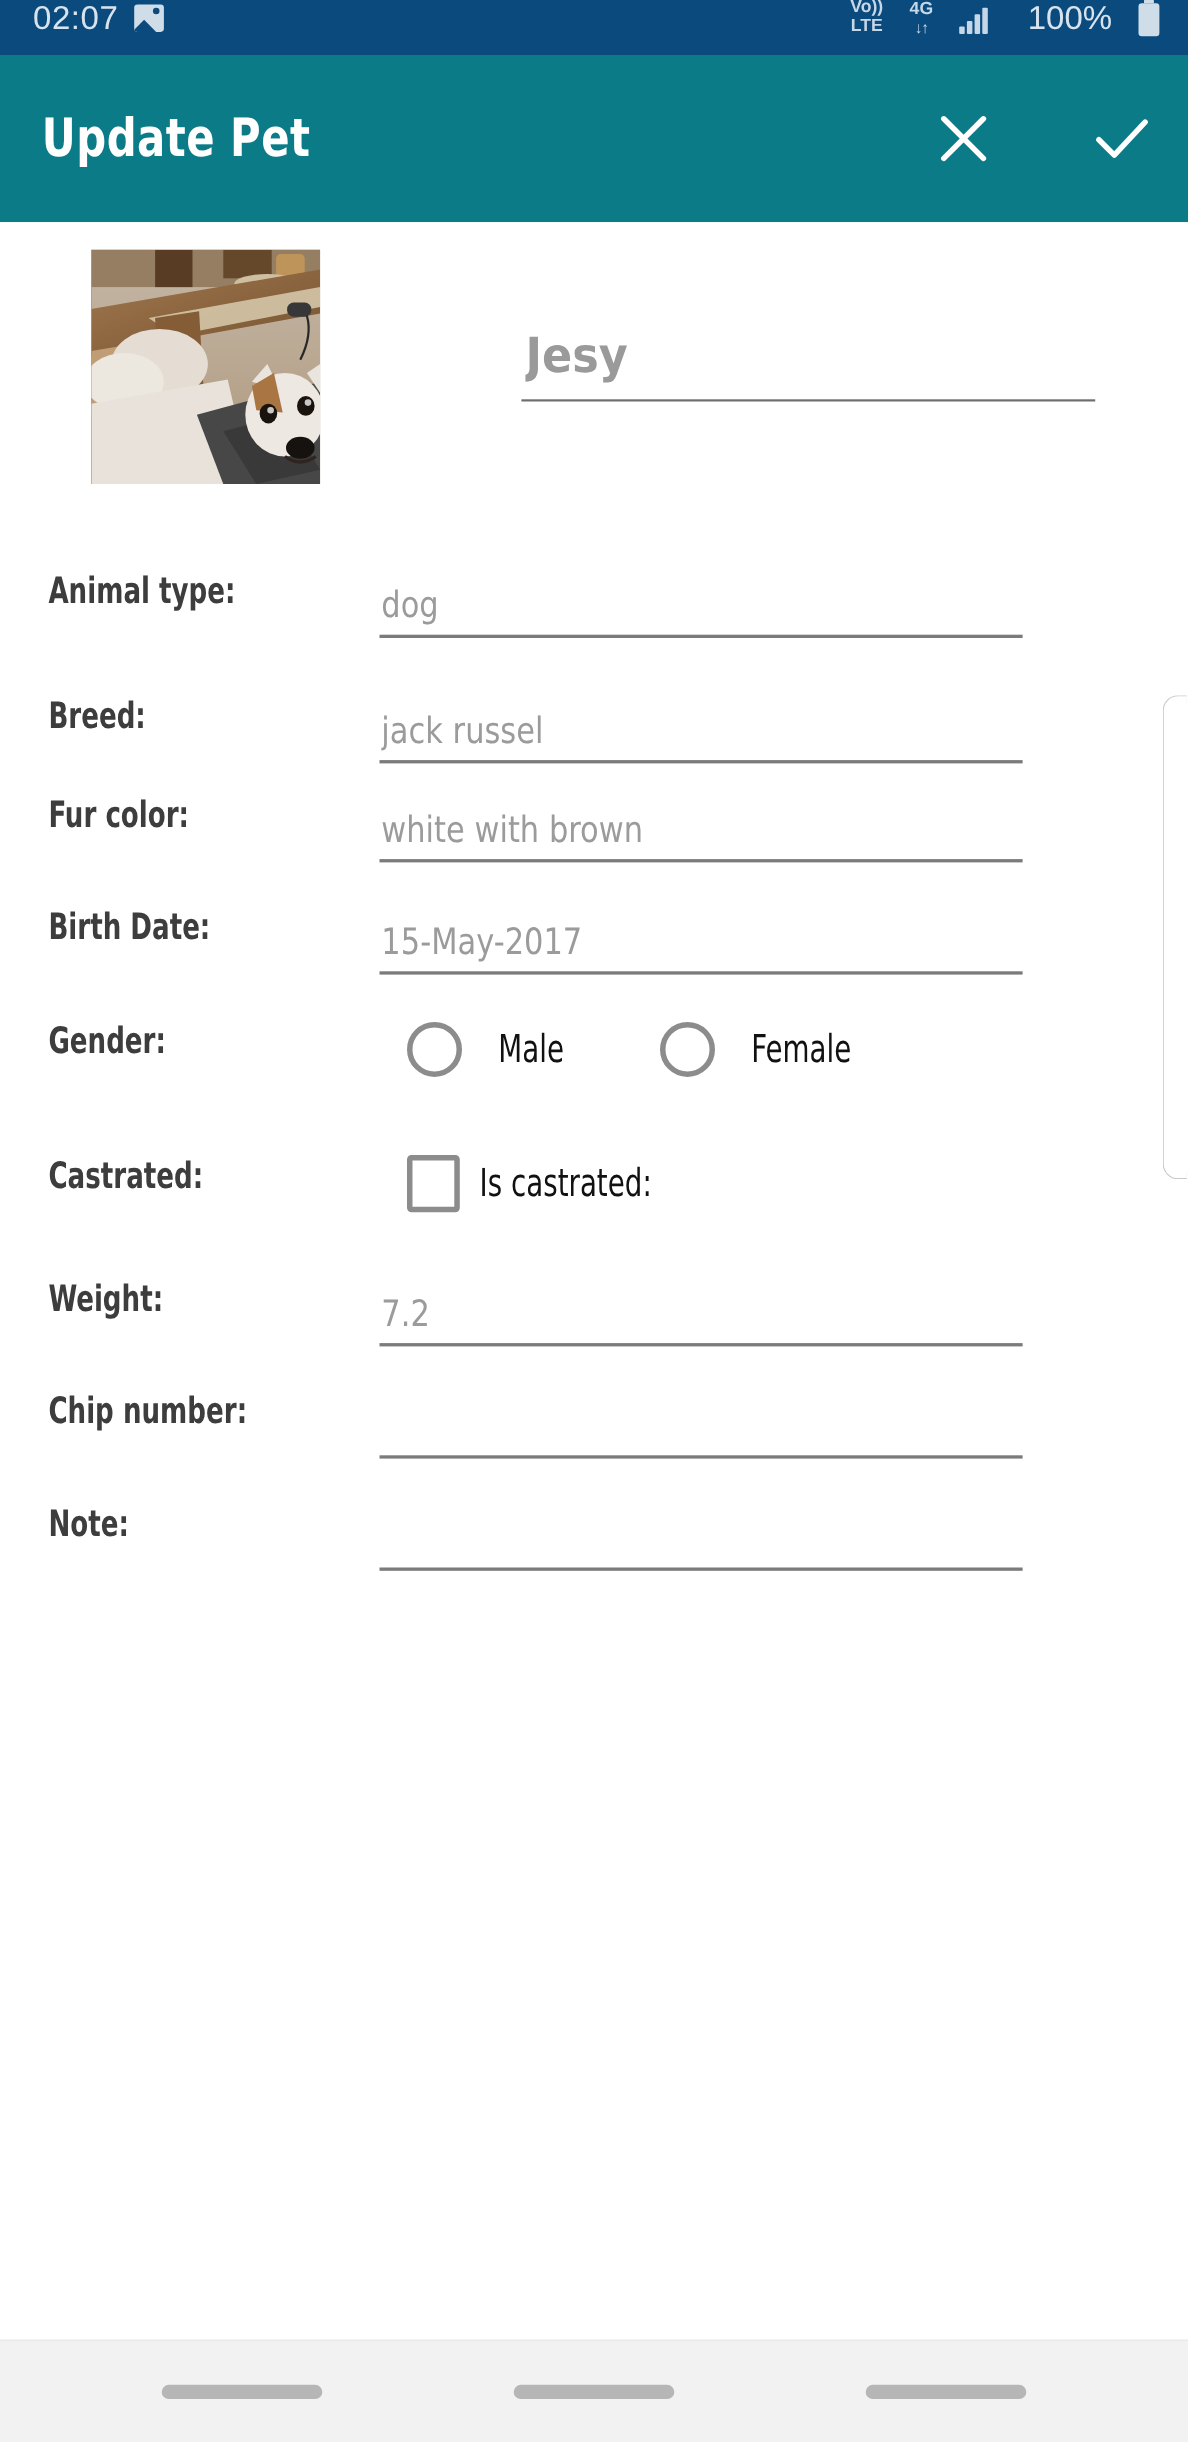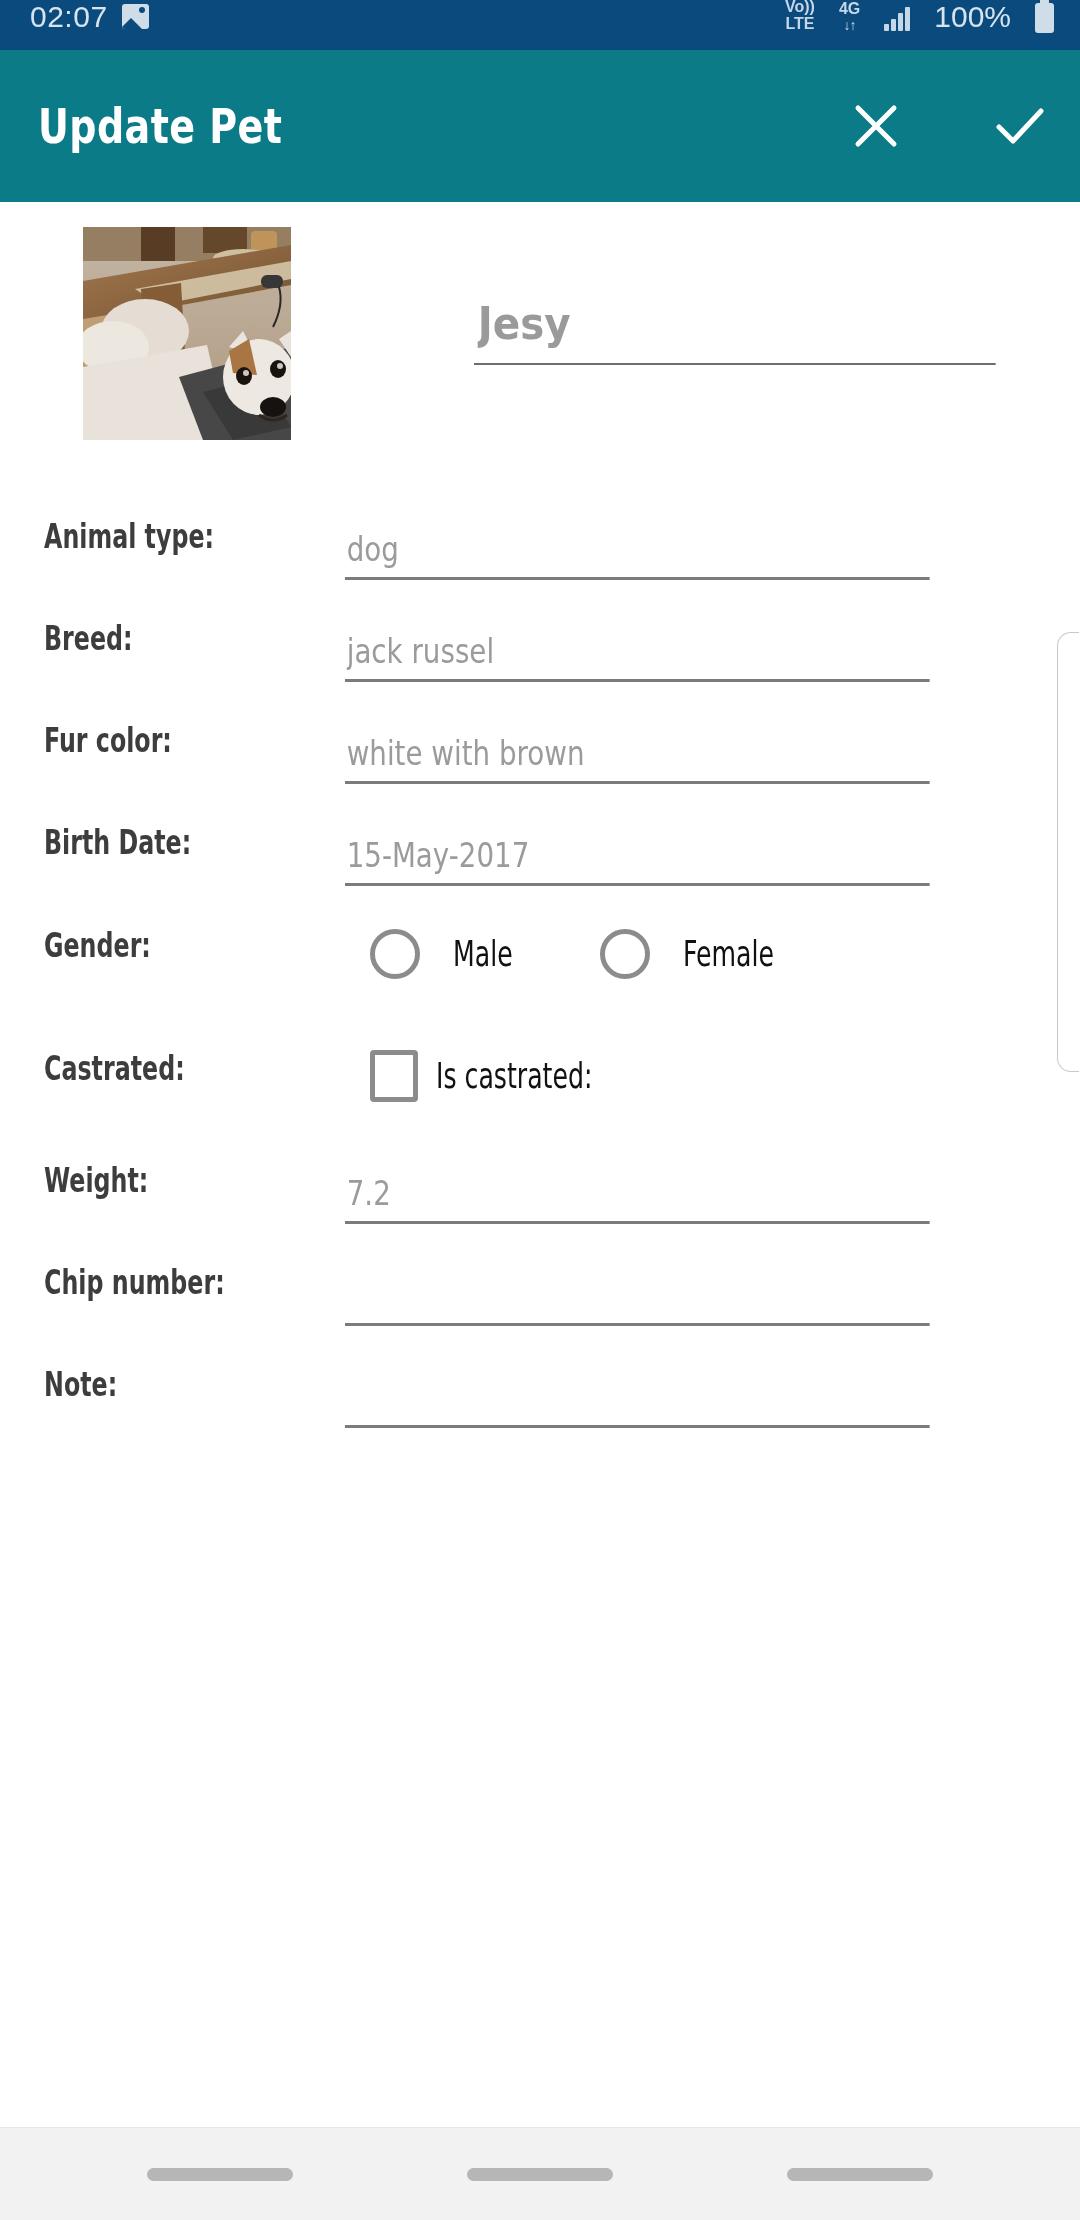--- a/index.html
+++ b/index.html
@@ -107,20 +107,21 @@
     border-radius: 1px;
   }
   .signal-bars i:nth-child(1) { height: 7px; }
   .signal-bars i:nth-child(2) { height: 12px; }
   .signal-bars i:nth-child(3) { height: 18px; }
   .signal-bars i:nth-child(4) { height: 24px; }
   .battery-pct {
     color: #d7e4ef;
     font-size: 30px;
     padding-bottom: 0px;
+    margin-left: 12px;
   }
   .battery-icon {
     width: 19px; height: 30px;
     border-radius: 3px;
     background: #cfdde9;
     position: relative;
     margin-bottom: 1px;
   }
   .battery-icon::before {
     content: "";
@@ -438,21 +439,21 @@
       </div>
     </div>
 
     <div class="form-row" style="top:278px;">
       <div class="row-label">Animal type:</div>
       <div class="row-field">
         <input class="under-input" type="text" value="dog" style="">
       </div>
     </div>
 
-    <div class="form-row" style="top:380px;">
+    <div class="form-row" style="top:392px;">
       <div class="row-label">Breed:</div>
       <div class="row-field">
         <input class="under-input" type="text" value="jack russel" style="">
       </div>
     </div>
 
     <div class="form-row" style="top:482px;">
       <div class="row-label">Fur color:</div>
       <div class="row-field">
         <input class="under-input" type="text" value="white with brown" style="">

